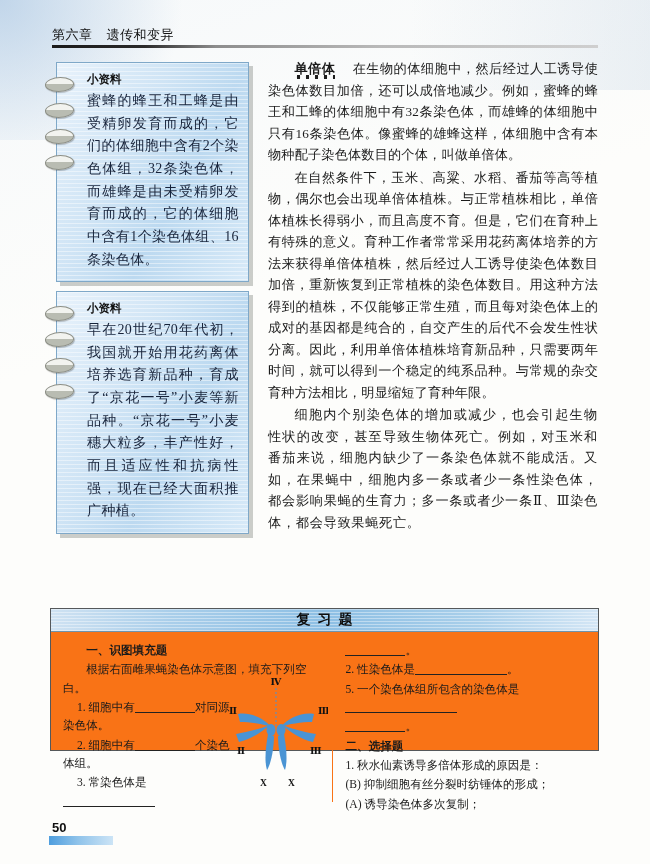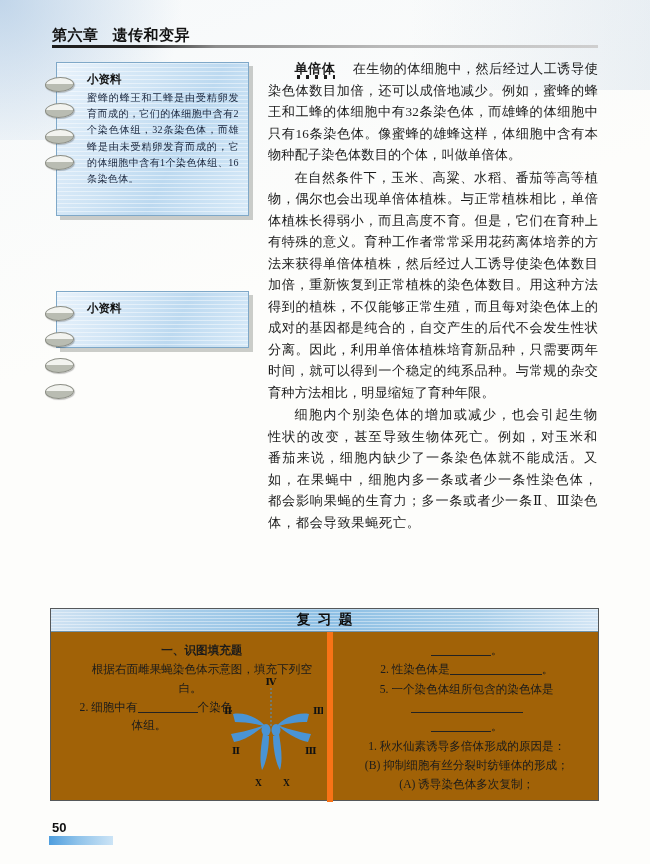--- a/index.html
+++ b/index.html
@@ -22,50 +22,50 @@
   }
   .paper-tint{
     position:absolute;inset:0;
     background:linear-gradient(160deg, rgba(240,245,250,.55), rgba(255,255,255,0) 35%);
     pointer-events:none;
   }
 
   
   .runhead{
     position:absolute;left:52px;top:26px;
-    font-size:15px;font-weight:bold;letter-spacing:.5px;
+    font-size:13px;font-weight:normal;letter-spacing:.5px;
     color:#121212;white-space:nowrap;
   }
   .runhead .ch{margin-right:14px;}
   .head-rule{
     position:absolute;left:52px;top:45px;width:546px;height:3px;
     background:linear-gradient(to right,#1a1a1a 0%,#2a2a2a 17%,#8d8d8d 30%,#b9b9b9 60%,#cfcfcf 100%);
   }
 
   
   .note{
     position:absolute;left:56px;width:193px;
     background:linear-gradient(118deg,#e8f2fb 0%,#cfe4f5 38%,#bcd9f0 62%,#d8eaf8 100%);
     border:1px solid #7fa8c8;
     box-shadow:4px 4px 0 rgba(120,125,120,.38);
-    padding:9px 9px 28px 30px;
+    padding:9px 9px 10px 30px;
     box-sizing:border-box;
   }
   .note::after{ 
     content:"";position:absolute;inset:0;pointer-events:none;
     background:repeating-linear-gradient(to bottom, rgba(255,255,255,.45) 0 1px, rgba(255,255,255,0) 1px 4px);
   }
   #note1{top:62px;}
   #note2{top:291px;}
   .note-title{
     font-size:11.5px;font-weight:bold;color:#101010;margin:0 0 3px 0;
     font-family:"Liberation Sans","DejaVu Sans",sans-serif;position:relative;z-index:2;
   }
   .note-body{
-    font-size:10px;line-height:1.62;color:#17233a;position:relative;z-index:2;
+    font-size:14px;line-height:1.62;color:#17233a;position:relative;z-index:2;
     font-family:"Liberation Serif","DejaVu Serif",serif;
     letter-spacing:.4px;text-align:justify;
   }
   .rings{position:absolute;left:-12px;top:14px;width:40px;z-index:3;}
   .ring{
     width:27px;height:13px;margin-bottom:11px;
     border:1.6px solid #8d8f86;border-radius:50%;
     background:linear-gradient(to bottom,#f2f3ef 0 45%,#b9bcb2 46% 100%);
     box-shadow:1px 1px 1px rgba(0,0,0,.25);
     transform:skewX(-8deg);
@@ -86,41 +86,41 @@
   }
   .term .dots{
     position:absolute;left:0;right:6px;bottom:-3px;height:4px;
     background:radial-gradient(circle,#1b1b1b 38%,transparent 42%) 0 0/9px 4px repeat-x;
   }
   .kai{font-style:normal;font-family:"Liberation Serif","DejaVu Serif",serif;}
   p.kai{letter-spacing:.7px;}
 
   
   .review{
-    position:absolute;left:50px;top:608px;width:549px;height:193px;
-    border:1px solid #55585a;background:#a16207;box-sizing:border-box;text-align:center;
+    position:absolute;left:50px;top:608px;width:549px;height:143px;
+    border:1px solid #55585a;background:#f97316;box-sizing:border-box;
   }
   .review-head{
     height:22px;
     background:linear-gradient(to right,#cfe2f2 0%,#a9ceea 22%,#8dbfe4 50%,#a9cfea 78%,#d4e6f5 100%);
     border-bottom:1px solid #6f93ad;
     display:flex;align-items:center;justify-content:center;position:relative;
   }
   .review-head::after{
     content:"";position:absolute;inset:0;
     background:repeating-linear-gradient(to bottom, rgba(255,255,255,.40) 0 1px, rgba(255,255,255,0) 1px 3px);
   }
   .review-title{
     font-size:14px;font-weight:bold;letter-spacing:7px;color:#0e0e0e;
     position:relative;z-index:2;text-indent:7px;
     font-family:"Liberation Sans","DejaVu Sans",sans-serif;
   }
   .review-cols{display:flex;height:170px;}
   .rcol{box-sizing:border-box;padding:10px 10px 0 12px;font-size:11.6px;line-height:1.58;}
-  .rcol-left{width:283px;border-right:6px solid #f97316;position:relative;}
+  .rcol-left{width:283px;border-right:1px solid #f97316;position:relative;}
   .rcol-right{width:265px;}
   .rcol p{margin:0 0 1px 0;}
   .sec{font-weight:bold;}
   .ind{text-indent:2em;}
   .q{text-indent:1.2em;}
   .blank{display:inline-block;border-bottom:1px solid #222;vertical-align:-2px;}
   .b-md{width:60px;}
   .b-lg{width:92px;}
   .b-xl{width:112px;}
   .qwrap{width:172px;}
@@ -164,20 +164,21 @@
 </div>
 
 <div class="note" id="note2">
   <div class="rings">
     <div class="ring"></div>
     <div class="ring"></div>
     <div class="ring"></div>
     <div class="ring"></div>
   </div>
   <div class="note-title">小资料</div>
+  <div class="note-body">早在20世纪70年代初，我国就开始用花药离体培养选育新品种，育成了“京花一号”小麦等新品种。“京花一号”小麦穗大粒多，丰产性好，而且适应性和抗病性强，现在已经大面积推广种植。</div>
 </div>
 
 <div class="col">
   <p>
     <span class="term"><span>单倍体</span><span class="dots"></span></span>
     &nbsp;&nbsp;<span>在生物的体细胞中，然后经过人工诱导使染色体数目加倍，还可以成倍地减少。例如，蜜蜂的蜂王和工蜂的体细胞中有32条染色体，而雄蜂的体细胞中只有16条染色体。像蜜蜂的雄蜂这样，体细胞中含有本物种配子染色体数目的个体，叫做单倍体。</span>
   </p>
   <p>在自然条件下，玉米、高粱、水稻、番茄等高等植物，偶尔也会出现单倍体植株。与正常植株相比，单倍体植株长得弱小，而且高度不育。但是，它们在育种上有特殊的意义。育种工作者常常采用花药离体培养的方法来获得单倍体植株，然后经过人工诱导使染色体数目加倍，重新恢复到正常植株的染色体数目。用这种方法得到的植株，不仅能够正常生殖，而且每对染色体上的成对的基因都是纯合的，自交产生的后代不会发生性状分离。因此，利用单倍体植株培育新品种，只需要两年时间，就可以得到一个稳定的纯系品种。与常规的杂交育种方法相比，明显缩短了育种年限。</p>
   <p class="kai">细胞内个别染色体的增加或减少，也会引起生物性状的改变，甚至导致生物体死亡。例如，对玉米和番茄来说，细胞内缺少了一条染色体就不能成活。又如，在果蝇中，细胞内多一条或者少一条性染色体，都会影响果蝇的生育力；多一条或者少一条Ⅱ、Ⅲ染色体，都会导致果蝇死亡。</p>
 </div>
@@ -185,21 +186,23 @@
 <div class="review">
   <div class="review-head">
     <span class="review-title">复习题</span>
   </div>
   <div class="review-cols">
 
     <div class="rcol rcol-left">
       <p class="sec ind">一、识图填充题</p>
       <p class="ind">根据右面雌果蝇染色体示意图，填充下列空白。</p>
       <div class="qwrap">
+        <p class="q"><span>1. 细胞中有</span><span class="blank b-md"></span><span>对同源染色体。</span></p>
         <p class="q"><span>2. 细胞中有</span><span class="blank b-md"></span><span>个染色体组。</span></p>
+        <p class="q"><span>3. 常染色体是</span><span class="blank b-lg"></span></p>
       </div>
 
       <div class="karyo">
         <svg width="104" height="118" viewBox="0 0 104 118">
 
           <ellipse cx="47" cy="58" rx="4.5" ry="6" fill="#4a94d4"></ellipse>
           <ellipse cx="57" cy="58" rx="4.5" ry="6" fill="#4a94d4"></ellipse>
           <line x1="52" y1="16" x2="52" y2="54" stroke="#4a94d4" stroke-width="1" stroke-dasharray="2 2"></line>
 
           <path d="M14 42 C26 40 40 46 47 55 C40 52 26 50 16 50 Z" fill="#4a94d4"></path>
@@ -220,20 +223,21 @@
           <text class="kl" x="64" y="114">X</text>
         </svg>
       </div>
     </div>
 
     <div class="rcol rcol-right">
       <p><span class="blank b-md"></span><span>。</span></p>
       <p><span>2. 性染色体是</span><span class="blank b-lg"></span><span>。</span></p>
       <p><span>5. 一个染色体组所包含的染色体是</span><span class="blank b-xl"></span></p>
       <p><span class="blank b-md"></span><span>。</span></p>
+      <p class="sec">二、选择题</p>
       <p>1. 秋水仙素诱导多倍体形成的原因是：</p>
       <p>(B) 抑制细胞有丝分裂时纺锤体的形成；</p>
       <p>(A) 诱导染色体多次复制；</p>
     </div>
 
   </div>
 </div>
 
 <div class="folio">50</div>
 <div class="folio-bar"></div>

